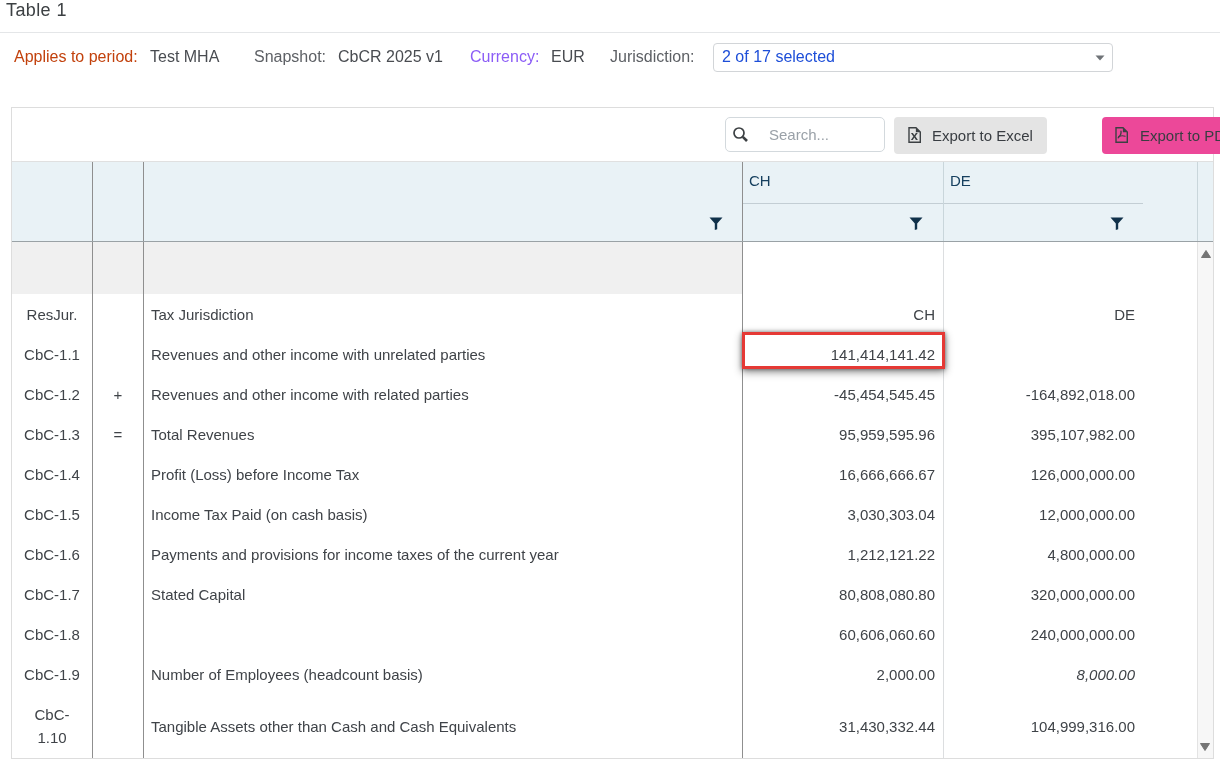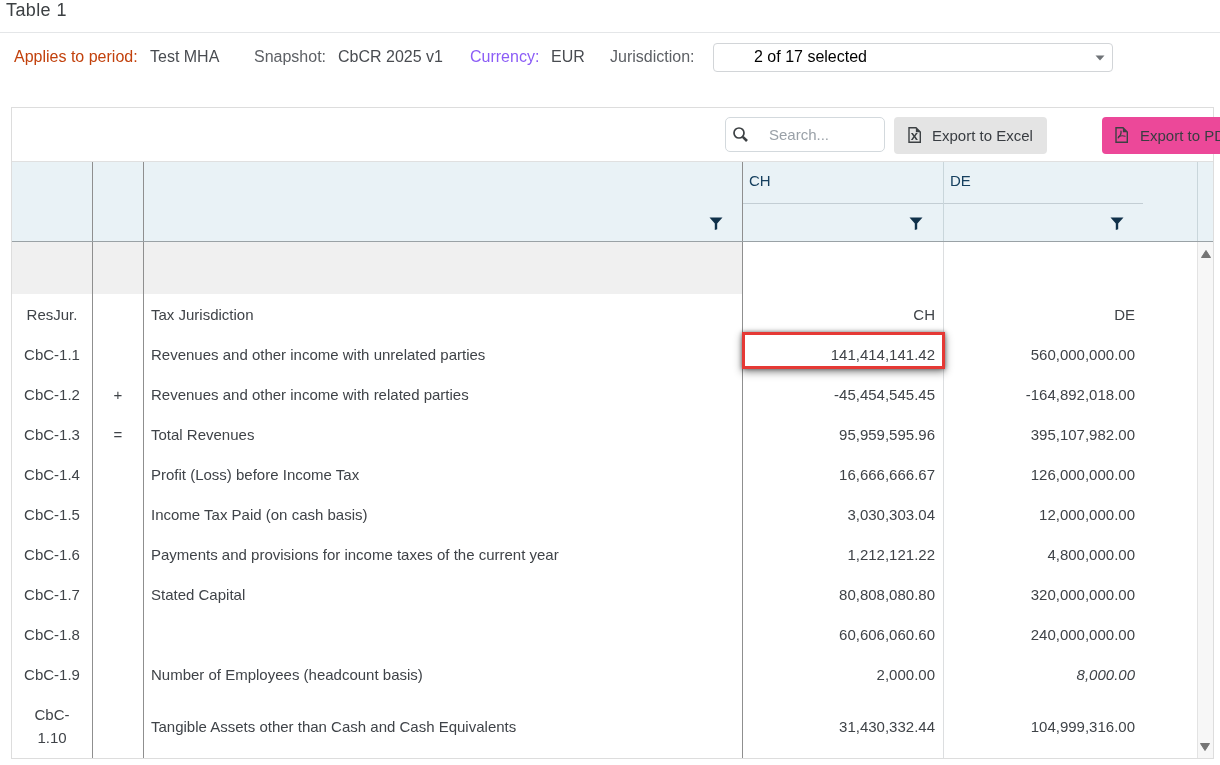--- a/index.html
+++ b/index.html
@@ -20,21 +20,21 @@
   <span class="abs" style="left:14px; color:#c2410c;">Applies to period:</span>
   <span class="abs" style="left:150px; color:#494c51;">Test MHA</span>
   <span class="abs" style="left:254px; color:#5d6065;">Snapshot:</span>
   <span class="abs" style="left:338px; color:#494c51;">CbCR 2025 v1</span>
   <span class="abs" style="left:470px; color:#8b5cf6;">Currency:</span>
   <span class="abs" style="left:551px; color:#494c51;">EUR</span>
   <span class="abs" style="left:610px; color:#5d6065;">Jurisdiction:</span>
 </div>
 
 <div class="abs" style="left:713px; top:43px; width:400px; height:29px; border:1px solid #d2d5d8; border-radius:4px; background:#fff;">
-  <span class="abs" style="left:8px; top:4px; font-size:16px; color:#000000;margin-left:32px;">2 of 17 selected</span>
+  <span class="abs" style="left:8px; top:4px; font-size:16px; color:#1d4ed8;">2 of 17 selected</span>
   <svg class="abs" style="right:7px; top:11px;" width="10" height="6" viewBox="0 0 10 6">
       <path d="M0.5 0.5 L9.5 0.5 L5 5.5 Z" fill="#6f7377"></path>
     </svg>
 </div>
 
 <div class="abs" style="left:11px; top:107px; width:1203px; height:652px; border:1px solid #ddd; background:#fff;">
 
   <div class="abs" id="gtoolbar" style="left:0; top:0; width:1201px; height:53px; background:#fff;">
 
     <div class="abs" style="left:713px; top:9px; width:160px; height:35px; border:1px solid #d3d9dd; border-radius:5px; background:#fff;">
@@ -110,21 +110,20 @@
     <div class="abs" style="left:0;top:52px;width:1185px;height:40px;">
     <div class="abs rowlbl" style="left:0;top:0;width:80px;height:40px;display:flex;align-items:center;justify-content:center;text-align:center;line-height:23px;">ResJur.</div>
     <div class="abs rowlbl" style="left:139px;top:0;width:580px;height:40px;display:flex;align-items:center;">Tax Jurisdiction</div>
     <div class="abs rowlbl" style="left:731px;top:0;width:192px;height:40px;display:flex;align-items:center;justify-content:flex-end;">CH</div>
     <div class="abs rowlbl" style="left:932px;top:0;width:191px;height:40px;display:flex;align-items:center;justify-content:flex-end;">DE</div>
     </div>
     <div class="abs" style="left:0;top:92px;width:1185px;height:40px;">
     <div class="abs rowlbl" style="left:0;top:0;width:80px;height:40px;display:flex;align-items:center;justify-content:center;text-align:center;line-height:23px;">CbC-1.1</div>
     <div class="abs rowlbl" style="left:139px;top:0;width:580px;height:40px;display:flex;align-items:center;">Revenues and other income with unrelated parties</div>
     <div class="abs rowlbl" style="left:731px;top:0;width:192px;height:40px;display:flex;align-items:center;justify-content:flex-end;">141,414,141.42</div>
-    <div class="abs rowlbl" style="left:932px;top:0;width:191px;height:40px;display:flex;align-items:center;justify-content:flex-end;">560,000,000.00</div>
     </div>
     <div class="abs" style="left:0;top:132px;width:1185px;height:40px;">
     <div class="abs rowlbl" style="left:0;top:0;width:80px;height:40px;display:flex;align-items:center;justify-content:center;text-align:center;line-height:23px;">CbC-1.2</div>
     <div class="abs rowlbl" style="left:81px;top:0;width:50px;height:40px;display:flex;align-items:center;justify-content:center;">+</div>
     <div class="abs rowlbl" style="left:139px;top:0;width:580px;height:40px;display:flex;align-items:center;">Revenues and other income with related parties</div>
     <div class="abs rowlbl" style="left:731px;top:0;width:192px;height:40px;display:flex;align-items:center;justify-content:flex-end;">-45,454,545.45</div>
     <div class="abs rowlbl" style="left:932px;top:0;width:191px;height:40px;display:flex;align-items:center;justify-content:flex-end;">-164,892,018.00</div>
     </div>
     <div class="abs" style="left:0;top:172px;width:1185px;height:40px;">
     <div class="abs rowlbl" style="left:0;top:0;width:80px;height:40px;display:flex;align-items:center;justify-content:center;text-align:center;line-height:23px;">CbC-1.3</div>

